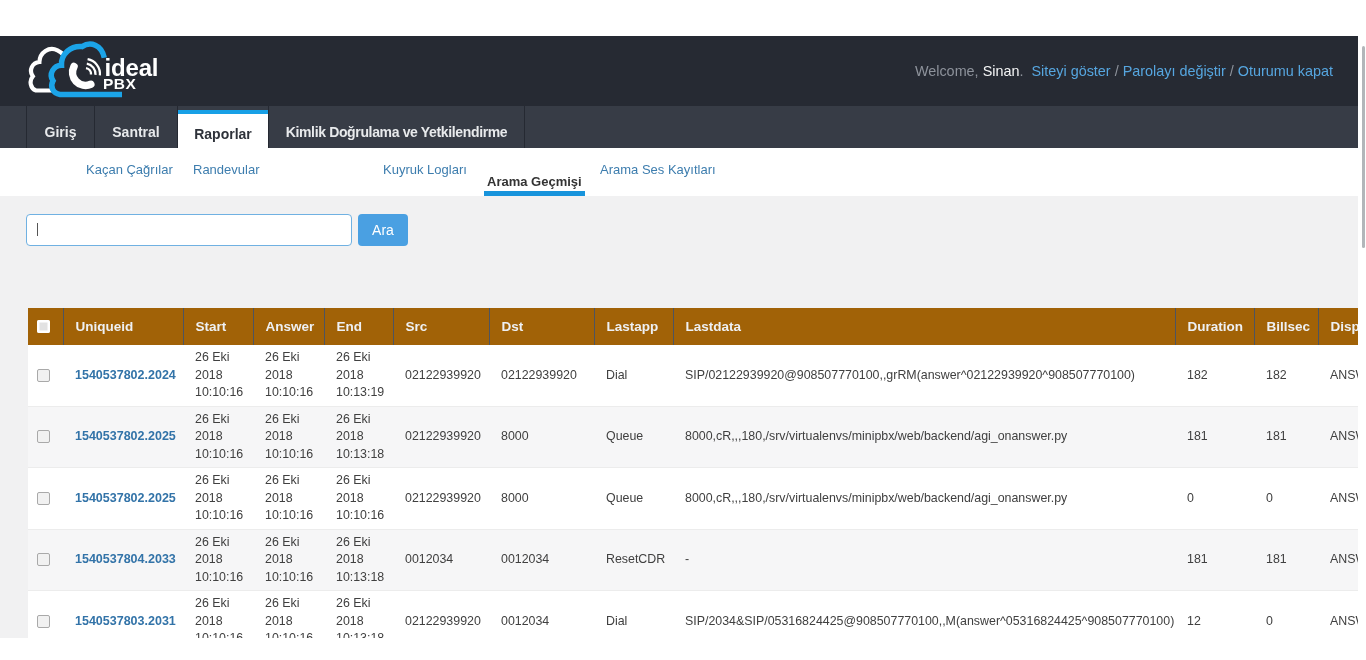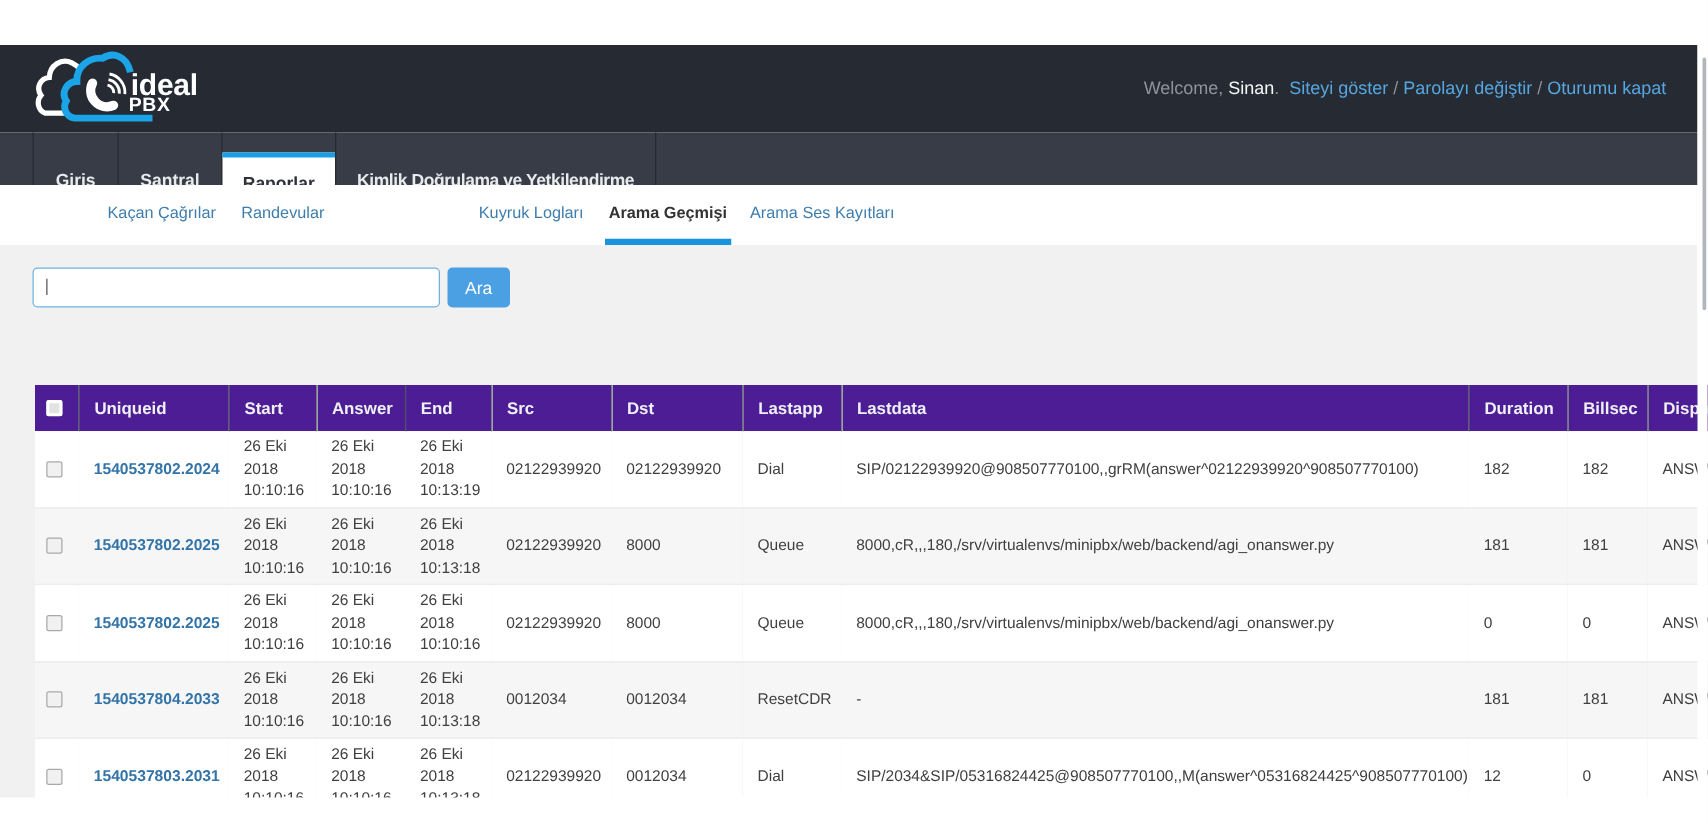--- a/index.html
+++ b/index.html
@@ -10,44 +10,44 @@
 
 .hdr { position:absolute; left:0; top:36px; width:1358px; height:70px; background:#262a33; }
 .usertools { position:absolute; right:25px; top:27px; font-size:14.4px; color:#8d929b; white-space:nowrap; }
 .usertools b { color:#f4f5f6; font-weight:normal; }
 .usertools a { color:#56a6e0; text-decoration:none; }
 .usertools .sep { color:#8d929b; }
 
 
 .nav { position:absolute; left:0; top:106px; width:1358px; height:42px; background:#373c46; }
 .nav .vsep { position:absolute; top:0; width:1px; height:42px; background:#252932; }
-.tab { position:absolute; top:16px; height:42px; line-height:45px; text-align:center;
+.tab { position:absolute; top:4px; height:42px; line-height:45px; text-align:center;
   color:#e8eaec; font-size:14px; font-weight:bold; }
 .tab.active { background:#fff; color:#2e323a; border-top:4px solid #18a0e6; line-height:41px; }
 
 
 .subnav { position:absolute; left:0; top:148px; width:1358px; height:48px; background:#fff; }
 .subnav a { position:absolute; top:0; height:48px; line-height:43px; font-size:13px;
   color:#3d7dae; text-decoration:none; white-space:nowrap;margin-left:43px; }
-.subnav a.active { color:#333; font-weight:bold; border-bottom:5px solid #1894dc; padding:0 3px; }
+.subnav a.active { color:#333; font-weight:bold; border-bottom:5px solid #1894dc; padding:12px 3px; }
 
 
 .content { position:absolute; left:0; top:196px; width:1358px; height:464px; background:#f1f1f2; }
 .searchbox { position:absolute; left:26px; top:18px; width:326px; height:32px; background:#fff;
   border:1px solid #70b1e2; border-radius:4px; }
 .caret { position:absolute; left:10px; top:8px; width:1px; height:13px; background:#555; }
 .btn { position:absolute; left:358px; top:18px; width:50px; height:32px; background:#4aa0e2;
   border-radius:4px; color:#fff; font-size:14px; text-align:center; line-height:32px; }
 .dates { position:absolute; left:27px; top:72px; font-size:14px; color:#3d7dae; white-space:nowrap; line-height:17px; }
 .dates a { color:#3d7dae; text-decoration:none; margin-right:7.3px; }
 .dates .cur { color:#333; text-decoration:underline; margin-right:7.3px; }
 
 
 table { position:absolute; left:28px; top:112px; border-collapse:collapse; table-layout:fixed; width:1436px; }
-th { background:#4c1d95; color:#eef0f3; font-size:13.5px; font-weight:bold; text-align:left;
+th { background:#a16207; color:#eef0f3; font-size:13.5px; font-weight:bold; text-align:left;
   height:37px; padding:0 0 0 12px; border-left:1px solid #4d5460; overflow:hidden; white-space:nowrap; }
 th:first-child { border-left:none; padding-left:0; }
 td { font-size:12.4px; color:#404040; padding:4px 8px 4px 12px; vertical-align:middle;
   line-height:17.5px; background:#fff; overflow:hidden; white-space:normal; }
 td:first-child { padding-left:0; }
 tr.alt td { background:#f6f6f7; }
 tbody tr { border-top:1px solid #ececec; }
 tbody tr:first-child { border-top:none; }
 td a { color:#3273a8; font-weight:bold; text-decoration:none; font-size:12.5px; }
 .cb { width:13px; height:13px; border:1px solid #a9a9a9; border-radius:2px; background:#f1f1f1; margin-left:9px; }

